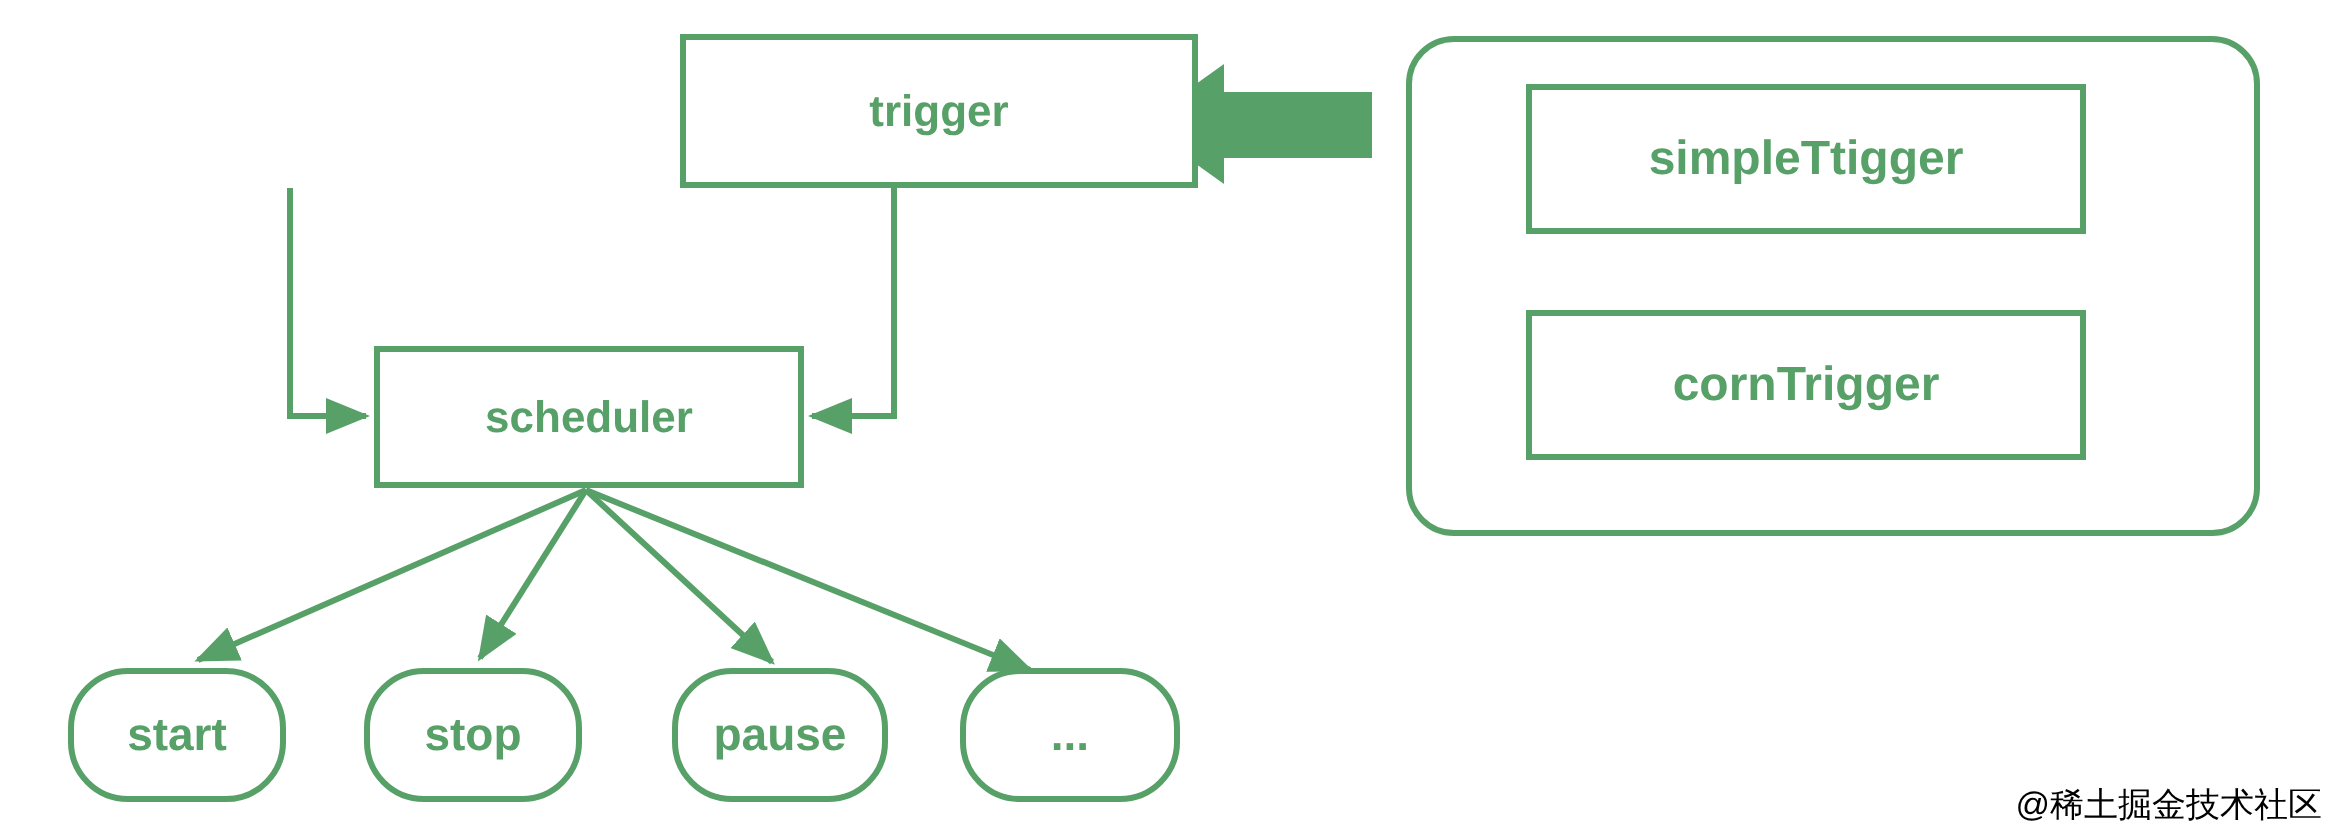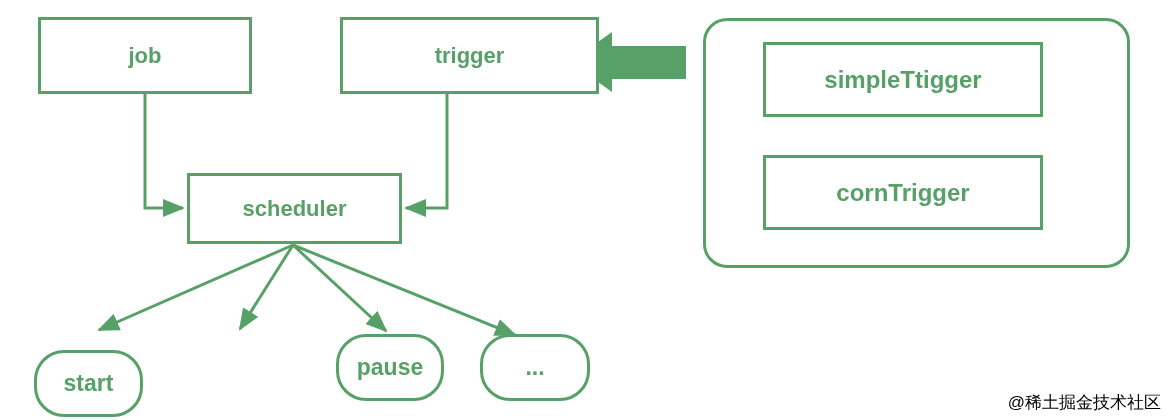--- a/index.html
+++ b/index.html
@@ -38,21 +38,21 @@
   .node-scheduler  { left: 187px; top: 173px; width: 215px; height: 71px; }
   .group-container { left: 703px; top: 18px;  width: 427px; height: 250px; border-radius: 24px; }
   .node-simple     { left: 763px; top: 42px;  width: 280px; height: 75px; font-size: 24px; justify-content: center; }
   .node-corn       { left: 763px; top: 155px; width: 280px; height: 75px; font-size: 24px; }
   .pill {
     top: 334px;
     height: 67px;
     border-radius: 30px;
     font-size: 23px;
   }
-  .pill-start { left: 34px;  width: 109px; margin-top: 16px; }
+  .pill-start { left: 34px;  width: 109px; }
   .pill-stop  { left: 182px; width: 109px; }
   .pill-pause { left: 336px; width: 108px; }
   .pill-dots  { left: 480px; width: 110px; }
   .watermark {
     position: absolute;
     right: 10px;
     bottom: 6px;
     color: #000000;
     font-size: 17px;
     font-weight: normal;
@@ -78,23 +78,20 @@
 
     <line x1="293" y1="245" x2="240" y2="329" stroke="#57a068" stroke-width="3" marker-end="url(#arrowhead)"></line>
 
     <line x1="293" y1="245" x2="386" y2="331" stroke="#57a068" stroke-width="3" marker-end="url(#arrowhead)"></line>
 
     <line x1="293" y1="245" x2="515" y2="335" stroke="#57a068" stroke-width="3" marker-end="url(#arrowhead)"></line>
 
     <polygon points="570,62 612,32 612,46 686,46 686,79 612,79 612,92" fill="#57a068"></polygon>
   </svg>
 
-  <div class="node node-job">
-    <span>job</span>
-  </div>
 
   <div class="node node-trigger">
     <span>trigger</span>
   </div>
 
   <div class="node node-scheduler">
     <span>scheduler</span>
   </div>
 
   <div class="node group-container"></div>
@@ -104,20 +101,23 @@
   </div>
 
   <div class="node node-corn">
     <span>cornTrigger</span>
   </div>
 
   <div class="node pill pill-start">
     <span>start</span>
   </div>
 
+  <div class="node pill pill-stop">
+    <span>stop</span>
+  </div>
 
   <div class="node pill pill-pause">
     <span>pause</span>
   </div>
 
   <div class="node pill pill-dots">
     <span>...</span>
   </div>
 
   <div class="watermark">@稀土掘金技术社区</div>

